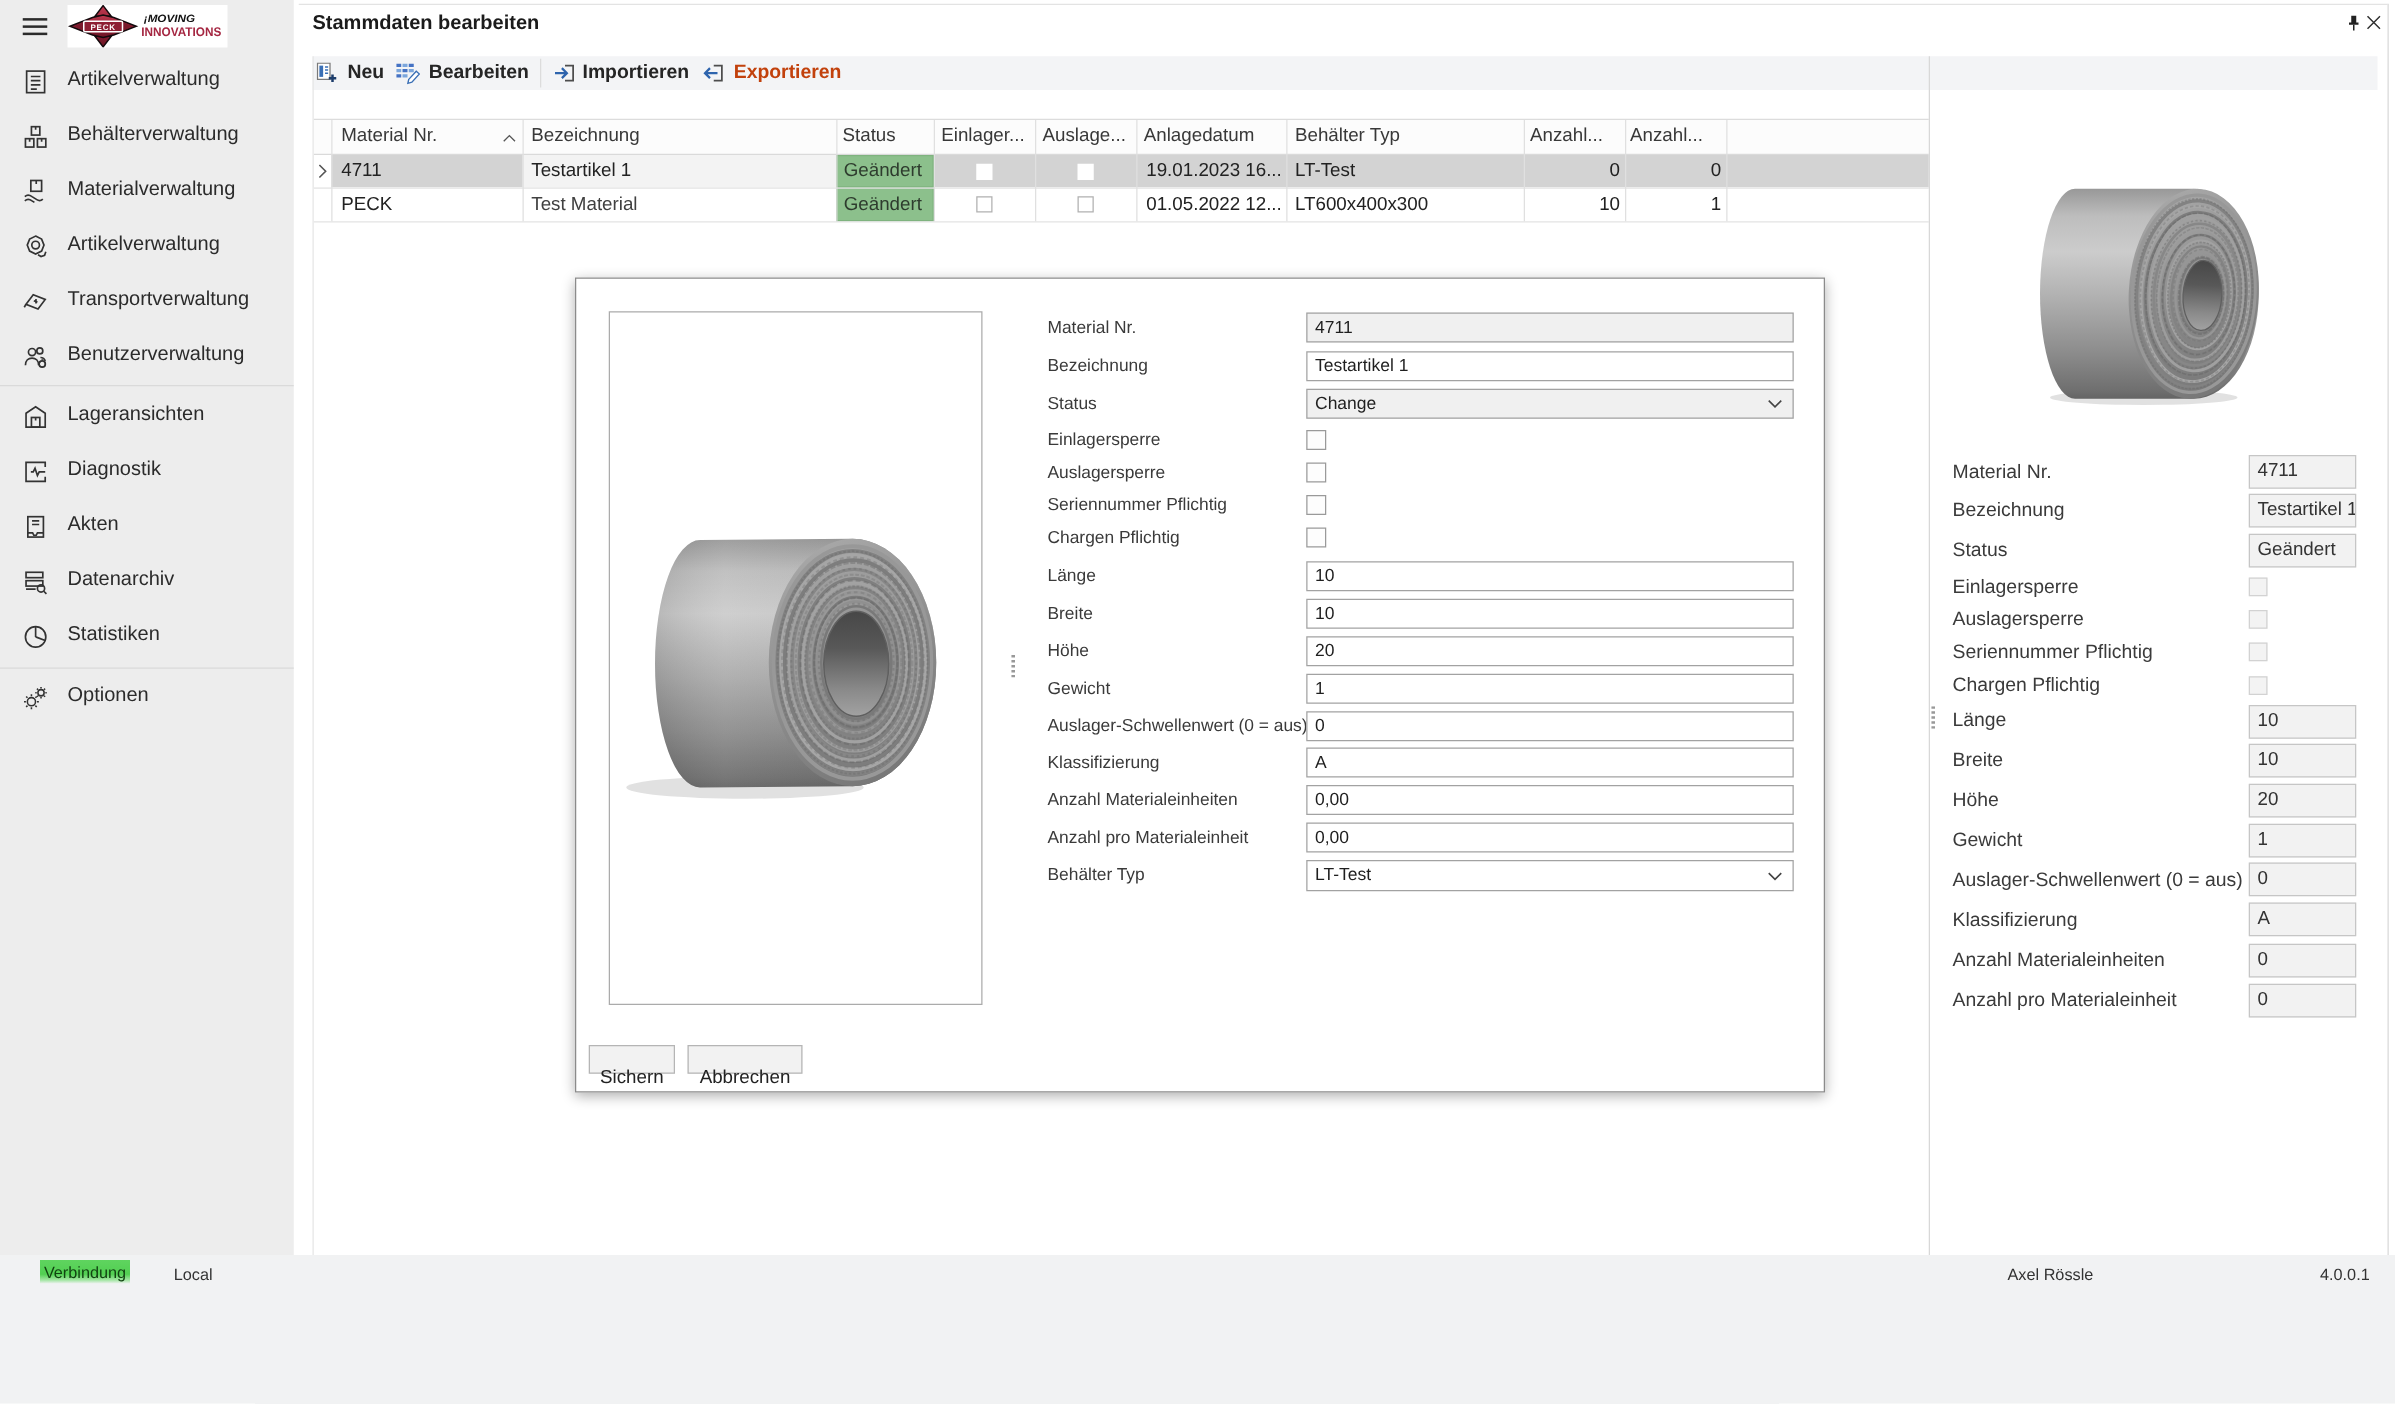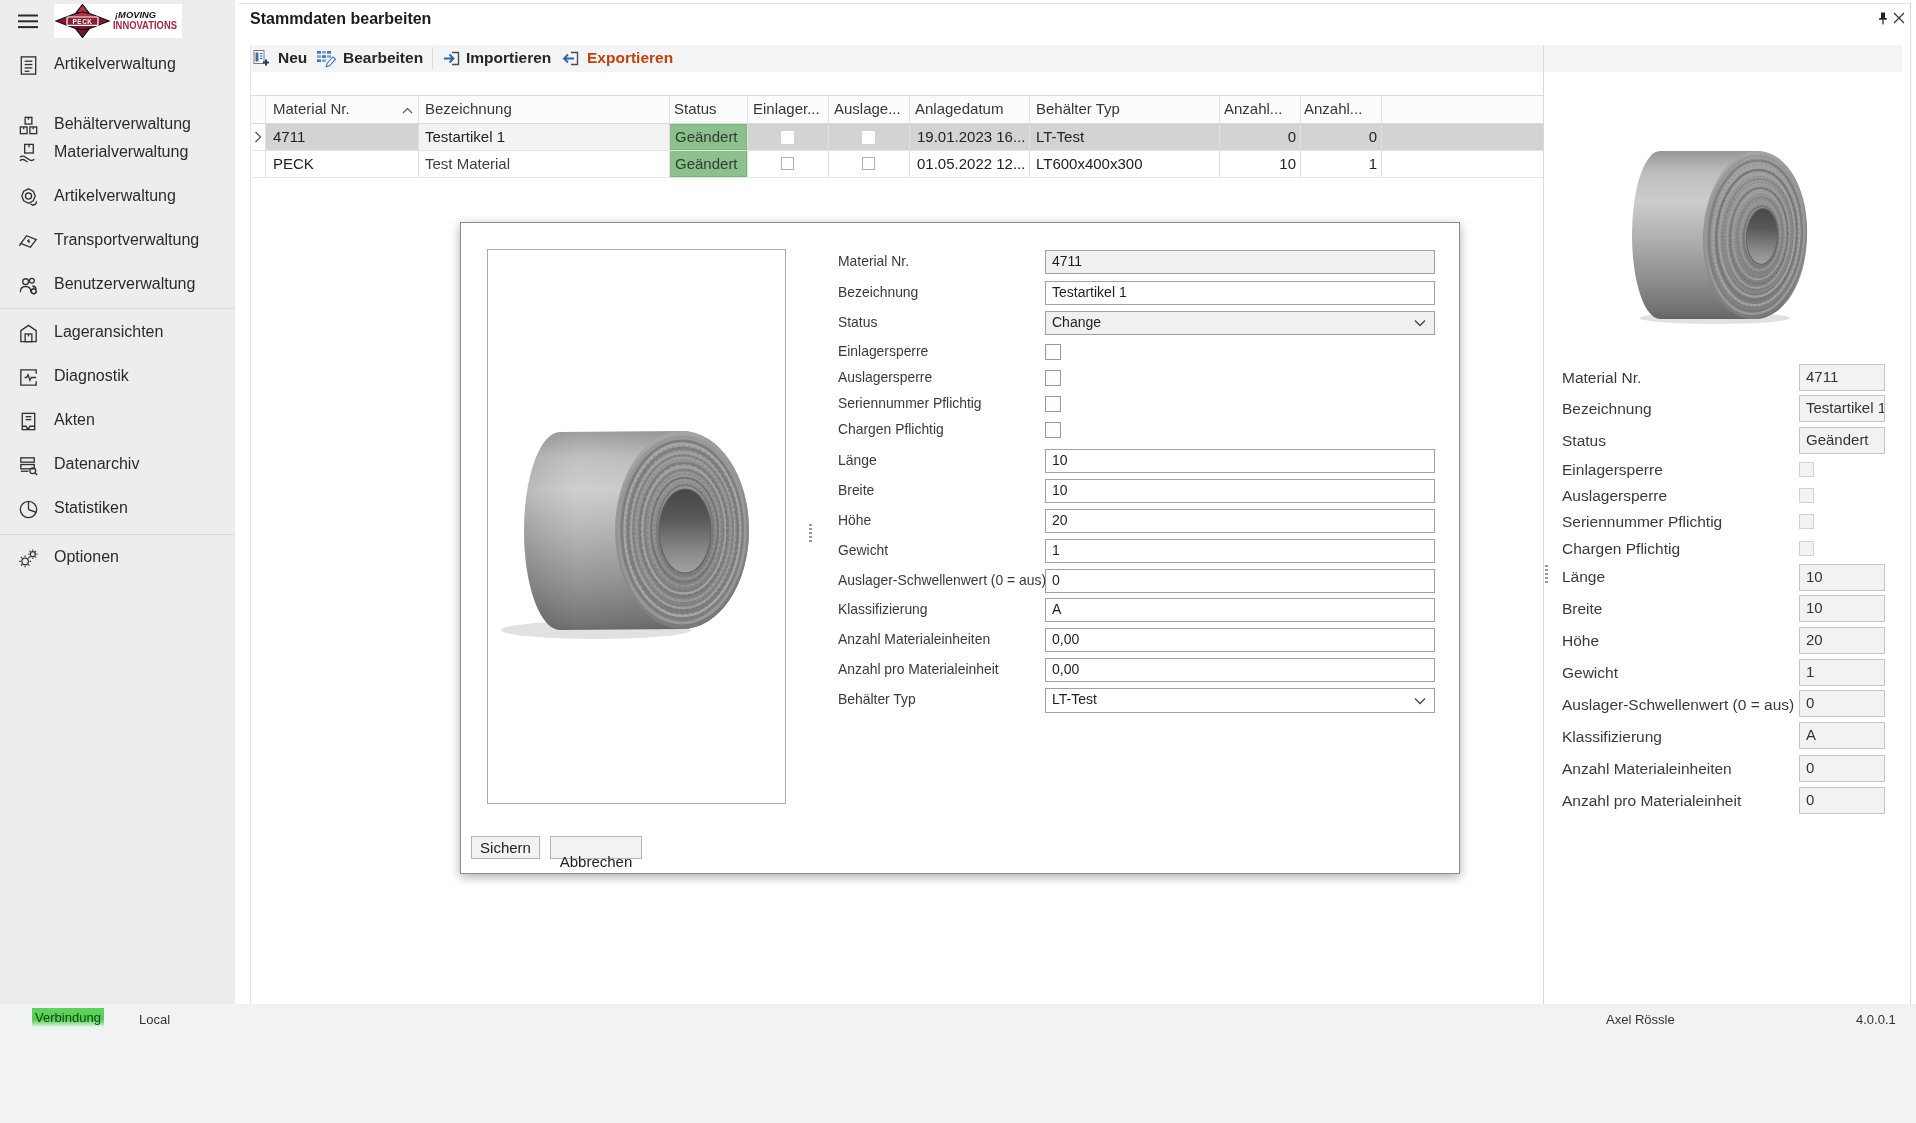--- a/index.html
+++ b/index.html
@@ -74,21 +74,21 @@
     <div class="mitem" style="top:53px;">
       <svg class="mico" viewBox="0 0 24 24" fill="none" stroke="#333" stroke-width="1.4">
         <rect x="4.5" y="3" width="15" height="18"></rect>
         <line x1="8" y1="7.5" x2="16" y2="7.5"></line>
           <line x1="8" y1="11" x2="16" y2="11"></line>
         <line x1="8" y1="14.5" x2="16" y2="14.5"></line>
           <line x1="8" y1="18" x2="13" y2="18"></line>
       </svg>
       <div class="mtxt">Artikelverwaltung</div>
     </div>
-    <div class="mitem" style="top:113px;text-align:right;">
+    <div class="mitem" style="top:97px;text-align:right;">
       <svg class="mico" viewBox="0 0 24 24" fill="none" stroke="#333" stroke-width="1.4">
         <rect x="8.5" y="3.5" width="7" height="7"></rect>
           <line x1="12" y1="3.5" x2="12" y2="6"></line>
         <rect x="3.5" y="13.5" width="7" height="7"></rect>
           <line x1="7" y1="13.5" x2="7" y2="16"></line>
         <rect x="13.5" y="13.5" width="7" height="7"></rect>
           <line x1="17" y1="13.5" x2="17" y2="16"></line>
       </svg>
       <div class="mtxt">Behälterverwaltung</div>
     </div>
@@ -491,21 +491,21 @@
   <div class="fbox" style="left:1045px; top:628px; width:390px; height:24px;">0,00</div>
   <div class="flabel" style="left:838px; top:661px;">Anzahl pro Materialeinheit</div>
   <div class="fbox" style="left:1045px; top:658px; width:390px; height:24px;">0,00</div>
   <div class="flabel" style="left:838px; top:691px;">Behälter Typ</div>
   <div class="fbox" style="left:1045px; top:688px; width:390px; height:25px;">LT-Test</div>
   <svg class="abs" style="left:1414px; top:697px;" width="12" height="8" viewBox="0 0 12 8">
     <path d="M1 1.5 L6 6.5 L11 1.5" fill="none" stroke="#444" stroke-width="1.3"></path>
   </svg>
 
   <div class="abs" style="left:471px; top:836px; width:69px; height:23px; background:#f2f2f2; border:1px solid #b5b5b5;
-       font-size:15px; color:#222; text-align:center; padding-top:2px;">Sichern</div>
+       font-size:15px; color:#222; text-align:center; padding-top:16px;">Sichern</div>
   <div class="abs" style="left:550px; top:836px; width:92px; height:23px; background:#f2f2f2; border:1px solid #b5b5b5;
        font-size:15px; color:#222; text-align:center; padding-top:16px;">Abbrechen</div>
 
   <div id="statusbar" class="abs">
     <div class="abs" style="left:32px; top:4px; width:72px; height:19px;
        background:linear-gradient(180deg,#5fd45f 0%,#52cf52 60%,#a5e6a5 85%,#f1f2f3 100%);
        font-size:13px; color:#124312; text-align:center; padding-top:2px;">Verbindung</div>
     <div class="abs" style="left:139px; top:8px; font-size:13px; color:#333;">Local</div>
     <div class="abs" style="left:1606px; top:8px; font-size:13px; color:#333;">Axel Rössle</div>
     <div class="abs" style="left:1856px; top:8px; width:38px; font-size:13px; color:#333; text-align:right;">4.0.0.1</div>

